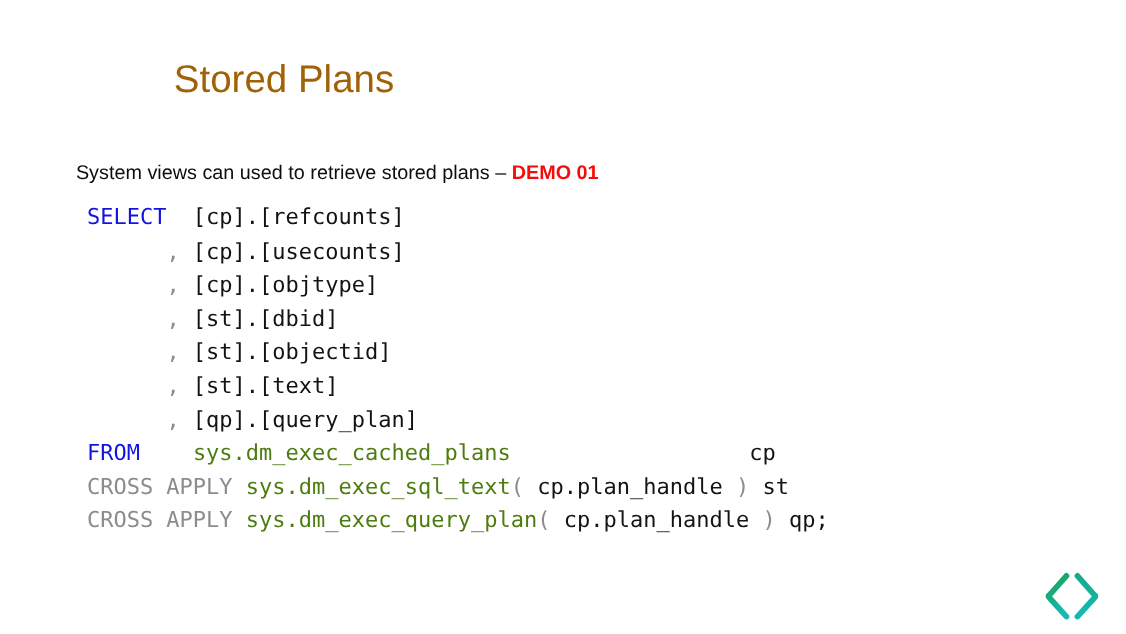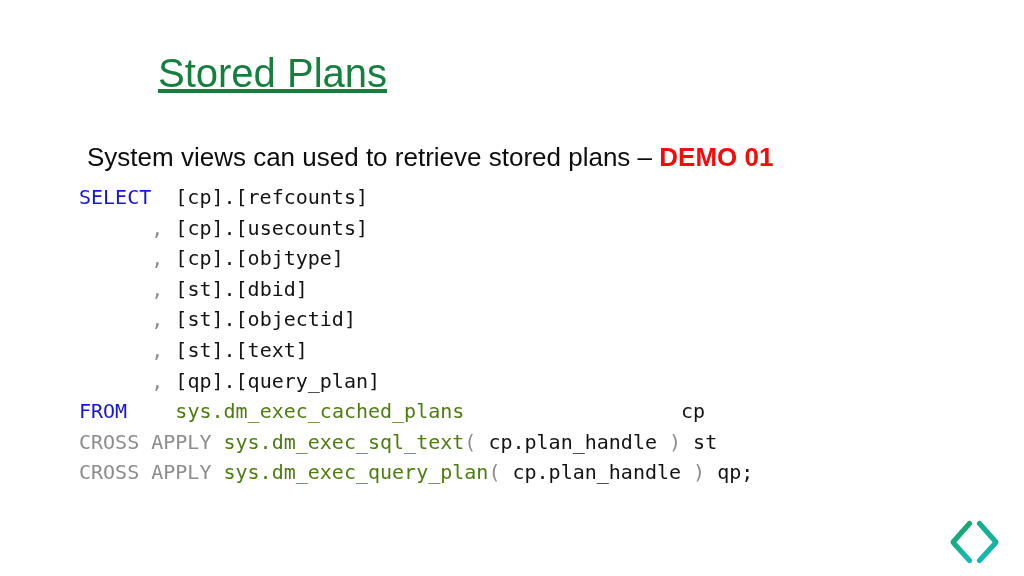--- a/index.html
+++ b/index.html
@@ -21,36 +21,35 @@
     inset: 0;
     background: #ffffff;
   }
 
   
   .title {
     position: absolute;
     left: 158px;
     top: 47px;
     font-family: "Liberation Sans", sans-serif;
-    font-size: 40px;
+    font-size: 35px;
     font-weight: 400;
     line-height: 52px;
-    color: #15803d;
+    color: #a16207;
     white-space: nowrap;
     letter-spacing: 0px;
-    text-decoration: underline;
   }
 
   
   .subtitle {
     position: absolute;
-    left: 87px;
+    left: 69px;
     top: 141px;
     font-family: "Liberation Sans", sans-serif;
-    font-size: 26px;
+    font-size: 18px;
     font-weight: 400;
     line-height: 32px;
     color: #0d0d0d;
     white-space: nowrap;
   }
   .subtitle .demo {
     color: #f60b0b;
     font-weight: bold;
   }
 

